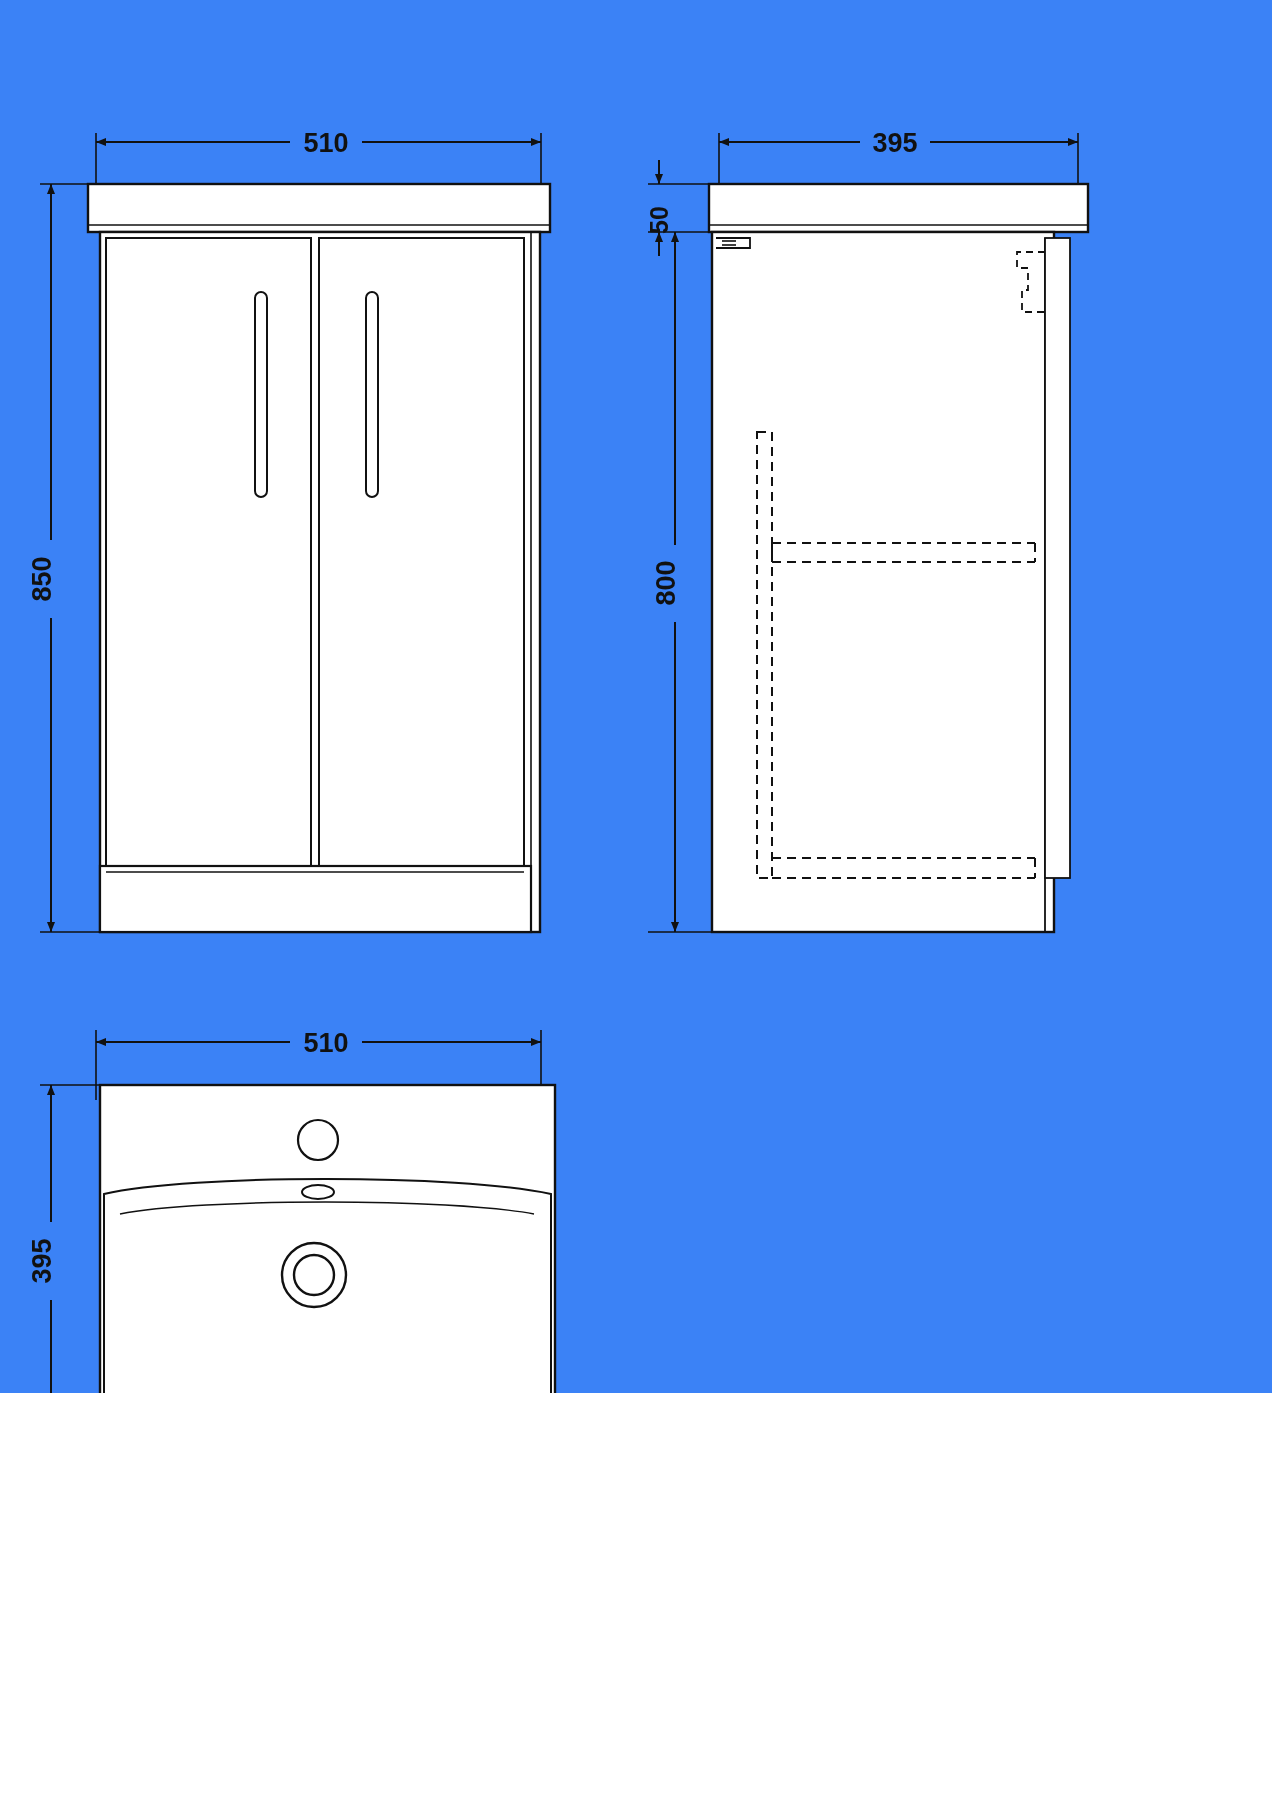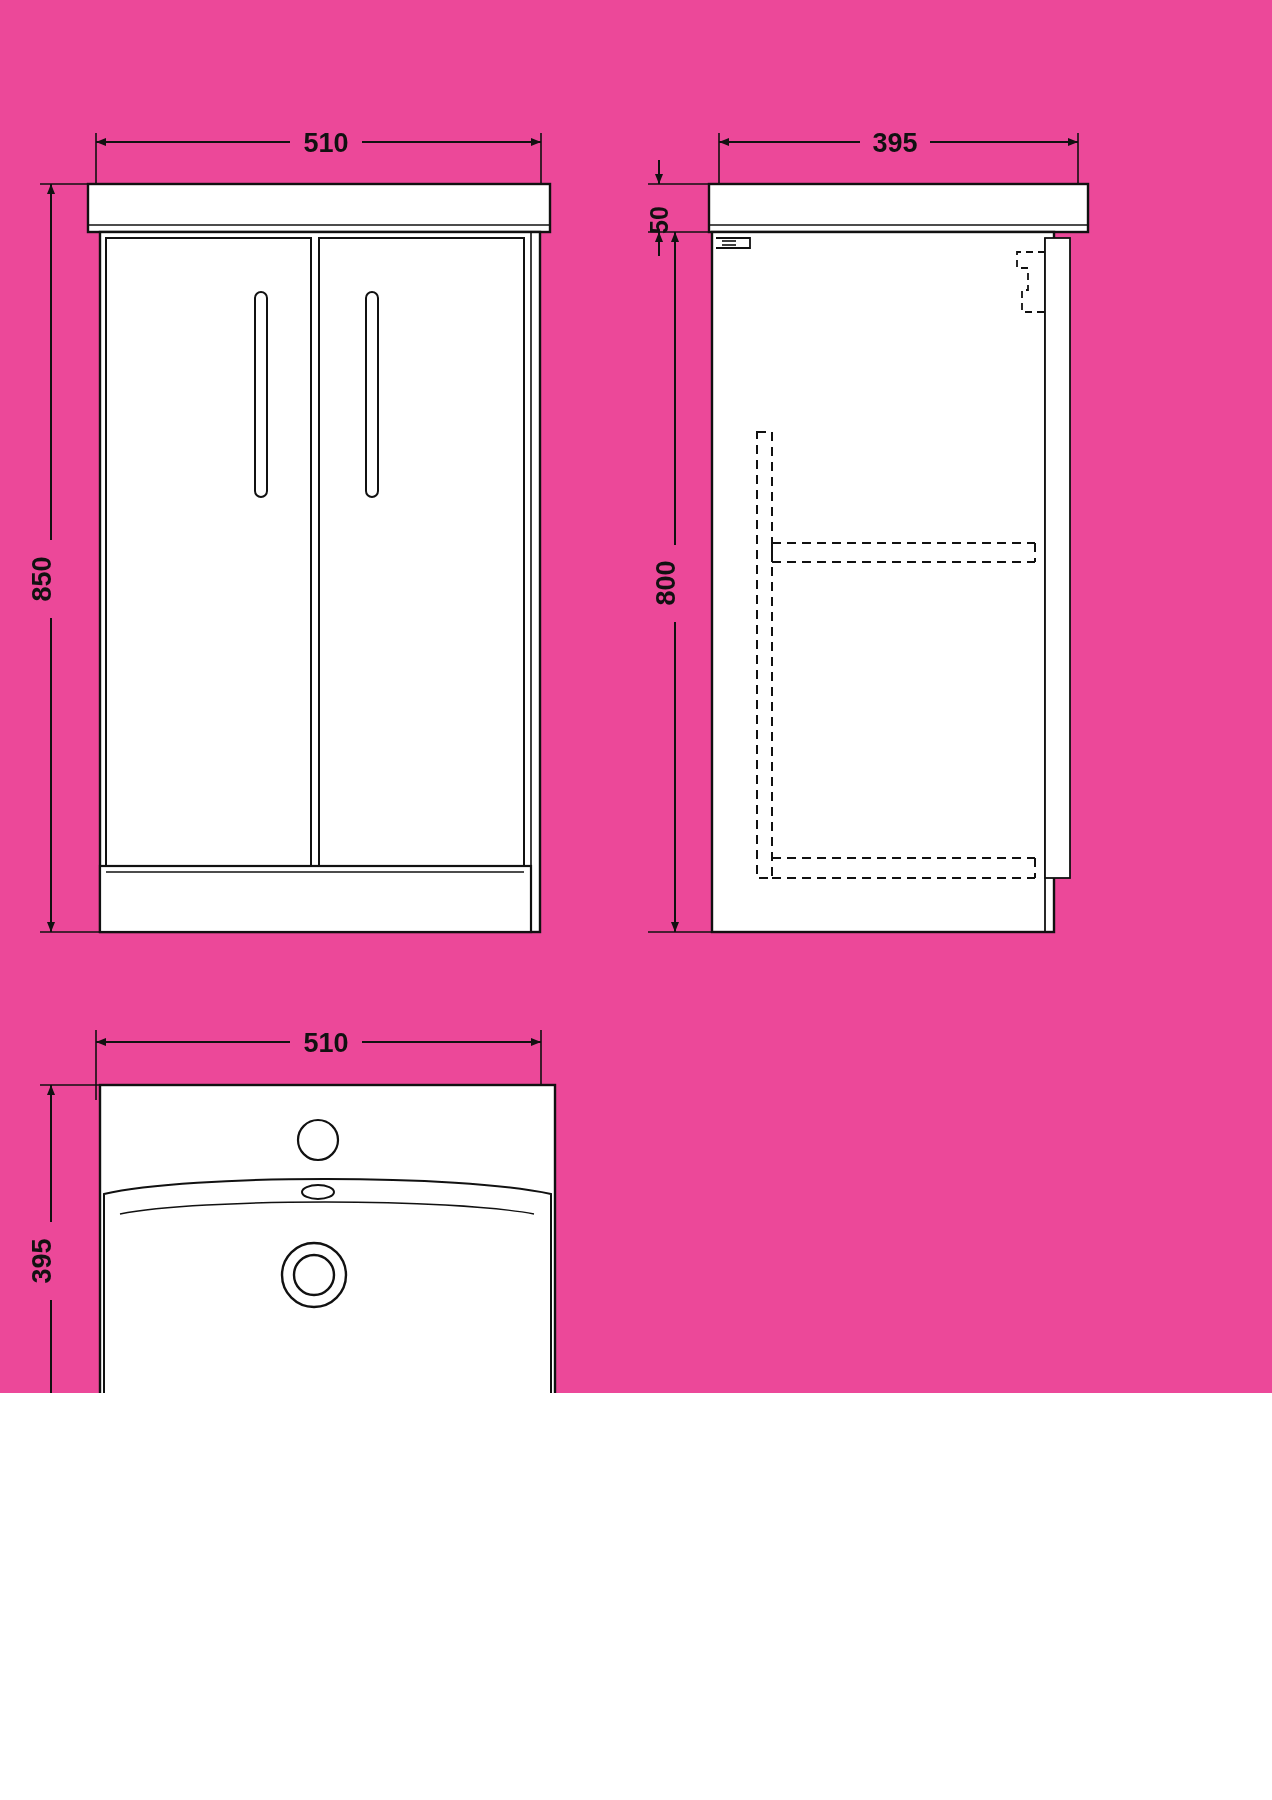--- a/index.html
+++ b/index.html
@@ -7,21 +7,21 @@
     padding: 0;
     background: #ffffff;
   }
   body {
     font-family: "Liberation Sans", sans-serif;
   }
   #sheet {
     position: relative;
     width: 1272px;
     height: 1393px;
-    background: #ec4899;
+    background: #3b82f6;
     overflow: hidden;
     text-decoration: underline;
   }
   #sheet svg {
     position: absolute;
     top: 0;
     left: 0;
   }
   .dim-text {
     font-family: "Liberation Sans", sans-serif;

